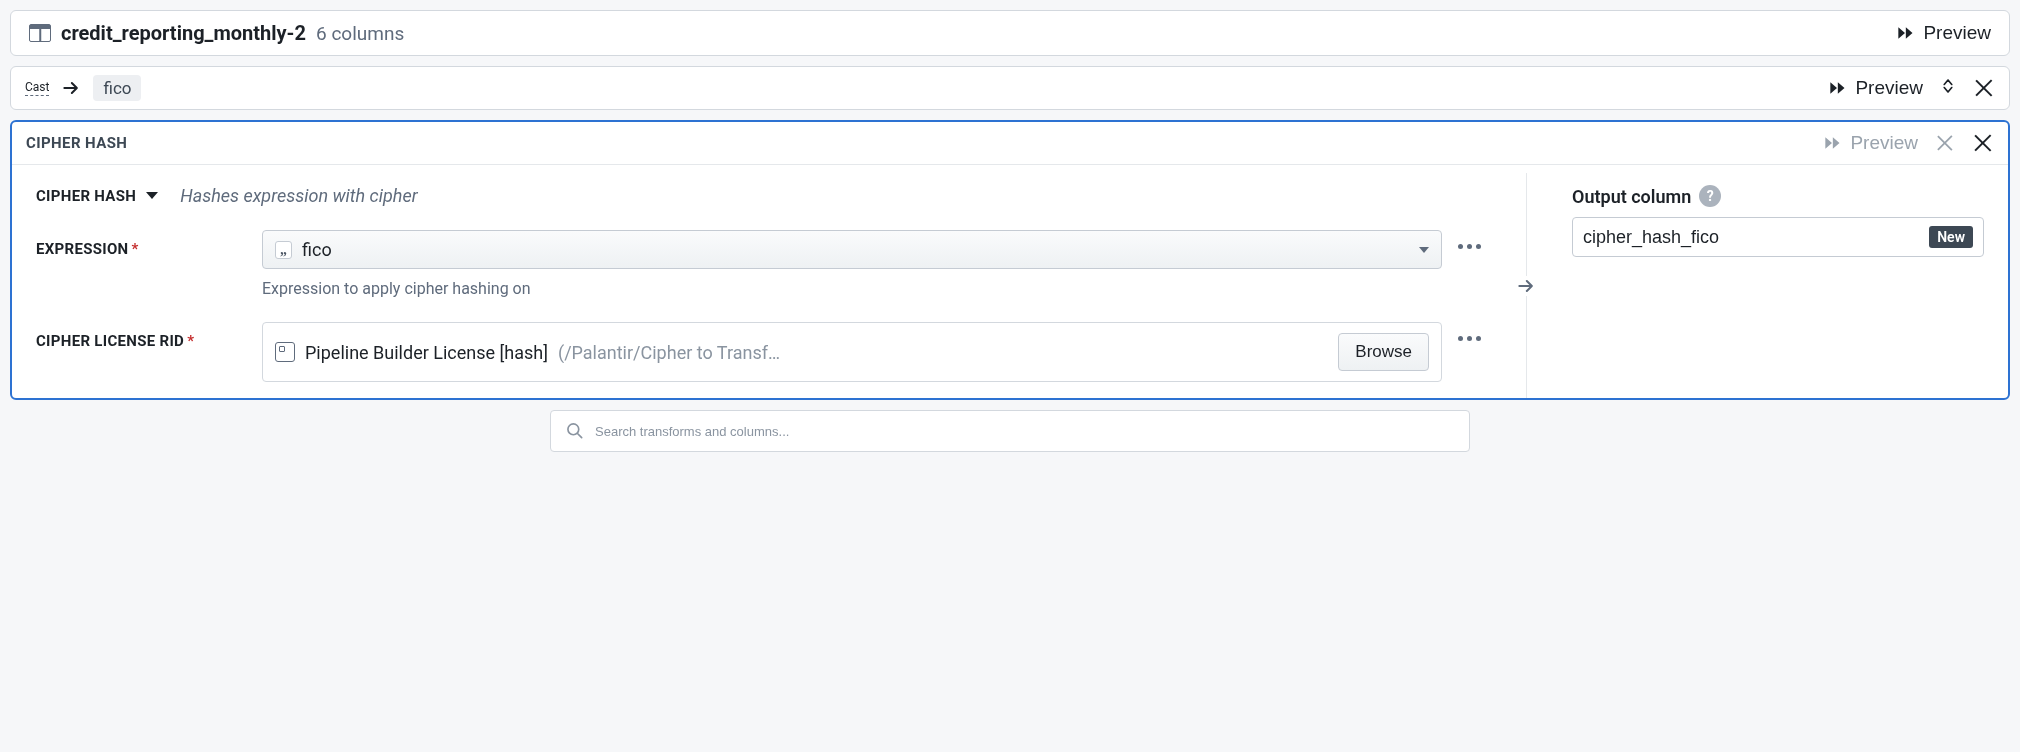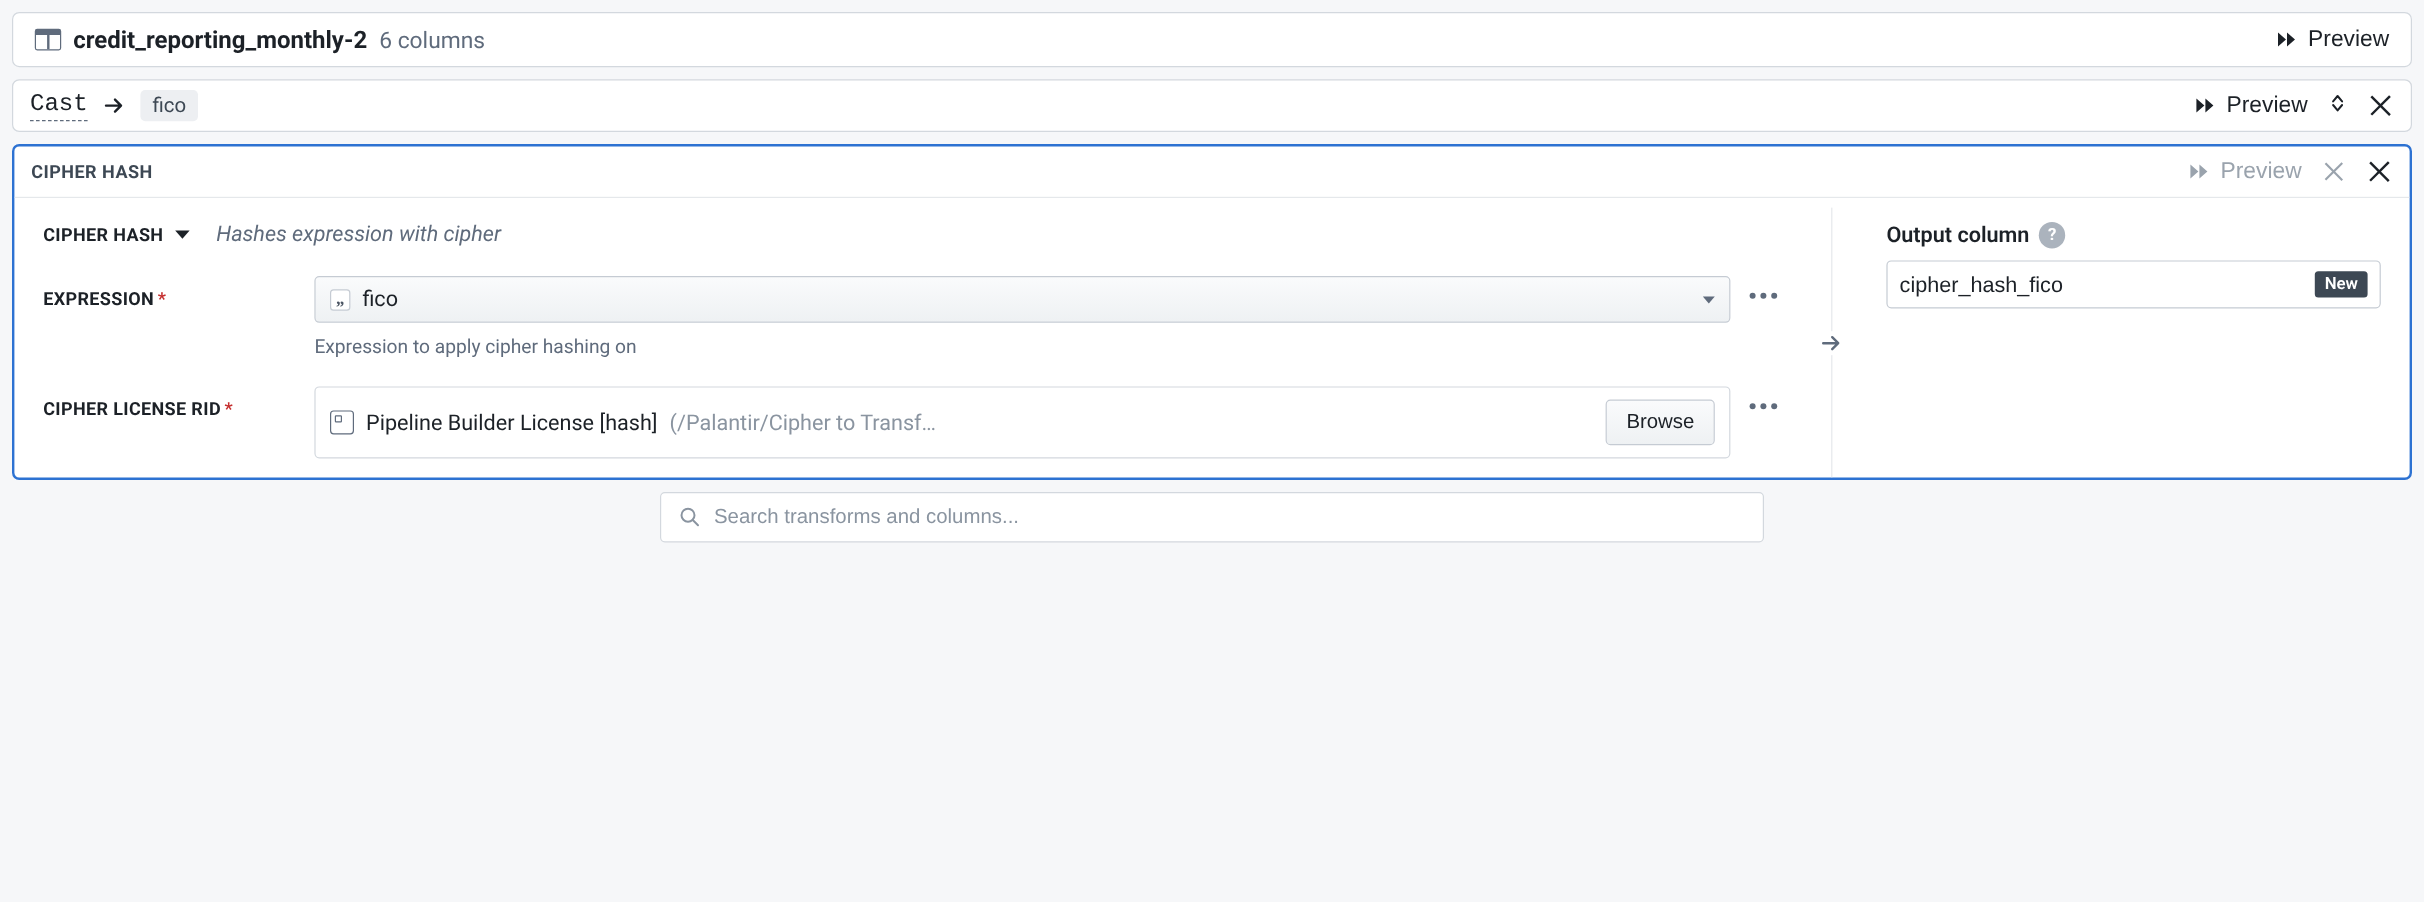--- a/index.html
+++ b/index.html
@@ -54,24 +54,23 @@
     
     .cast-row {
       display: flex; align-items: center;
       padding: 8px 14px;
       margin-top: 10px;
       justify-content: space-between;
       gap: 14px;
     }
     .cast-left { display: flex; align-items: center; gap: 12px; }
     .cast-label {
-      font-size: 20px;
+      font-size: 12px;
       border-bottom: 1.5px dashed #5f6b7c;
       padding-bottom: 1px;
-      font-family: Liberation Mono, monospace;
     }
     .arrow-icon svg { width: 20px; height: 20px; display: block; }
     .chip {
       background: #edeff2;
       border-radius: 4px;
       padding: 3px 10px;
       font-size: 17px;
       color: #3d4854;
     }
     .cast-right { display: flex; align-items: center; gap: 16px; }
@@ -247,21 +246,21 @@
 
     .search-bar-wrap {
       display: flex; justify-content: center; margin-top: 10px;
     }
     .search-bar {
       display: flex; align-items: center; gap: 10px;
       background: #fff; border: 1px solid #d3d8de; border-radius: 4px;
       width: 920px; padding: 10px 14px;
     }
     .search-bar input {
-      border: none; outline: none; font-size: 17px; width: 100%;
+      border: none; outline: none; font-size: 13px; width: 100%;
       color: #0f766e; background: transparent;
     }
     .search-bar input::placeholder { color: #8a94a0; }
     .search-icon svg { width: 20px; height: 20px; display: block; }
   </style>
 </head>
 <body>
 
 <svg width="0" height="0" style="position:absolute">
   <symbol id="i-fastforward" viewBox="0 0 24 24">

